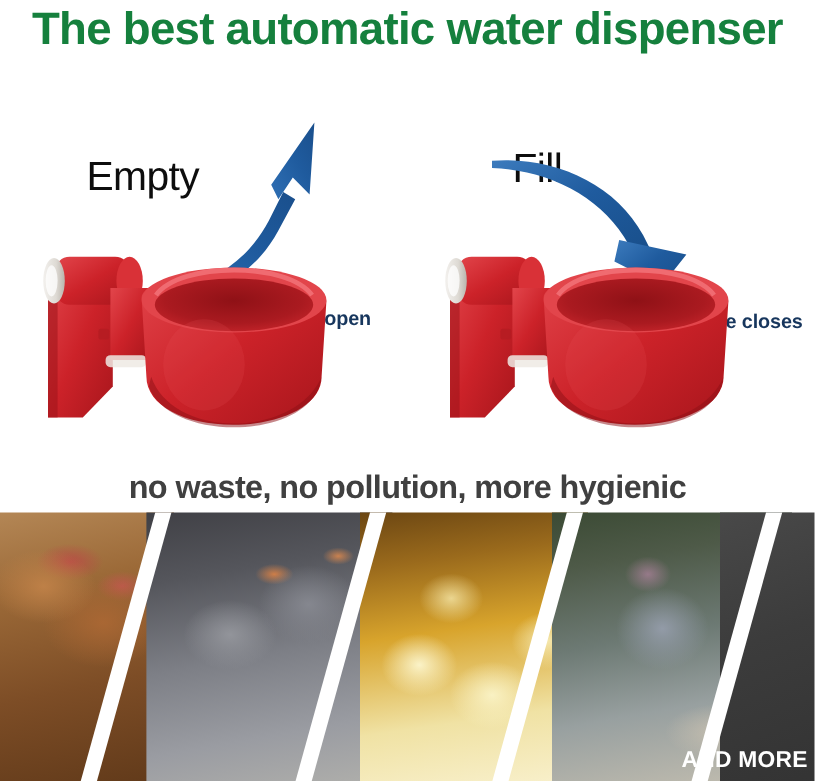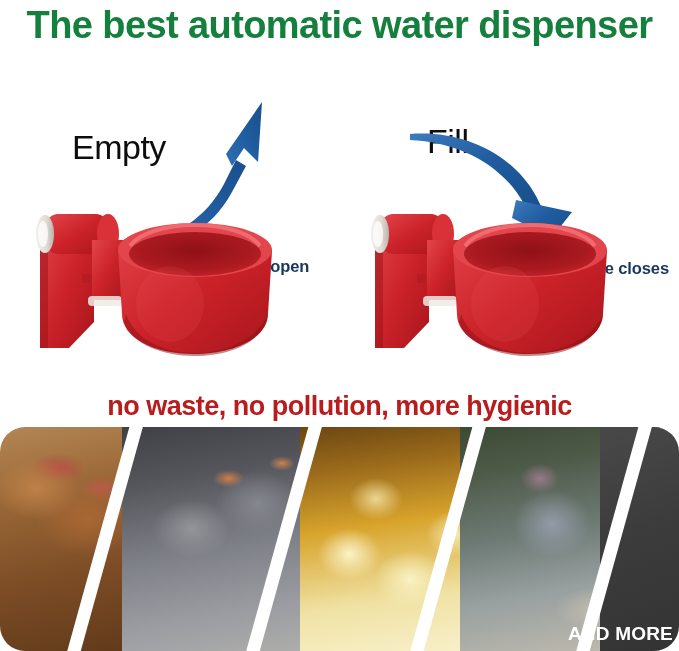--- a/index.html
+++ b/index.html
@@ -87,35 +87,34 @@
   
   .tagline {
     position: absolute;
     left: 0;
     top: 390px;
     width: 679px;
     text-align: center;
     font-size: 27px;
     font-weight: 700;
     letter-spacing: -0.5px;
-    color: #b91c1c;
+    color: #404040;
     line-height: 32px;
     white-space: nowrap;
   }
 
   
   .strip {
     position: absolute;
     left: 0;
     top: 427px;
     width: 679px;
     height: 224px;
     overflow: hidden;
     background: #ffffff;
-    border-radius: 25px;
   }
   .panel {
     position: absolute;
     top: -14px;
     height: 252px;
     overflow: hidden;
   }
   .divider {
     position: absolute;
     top: -26px;

